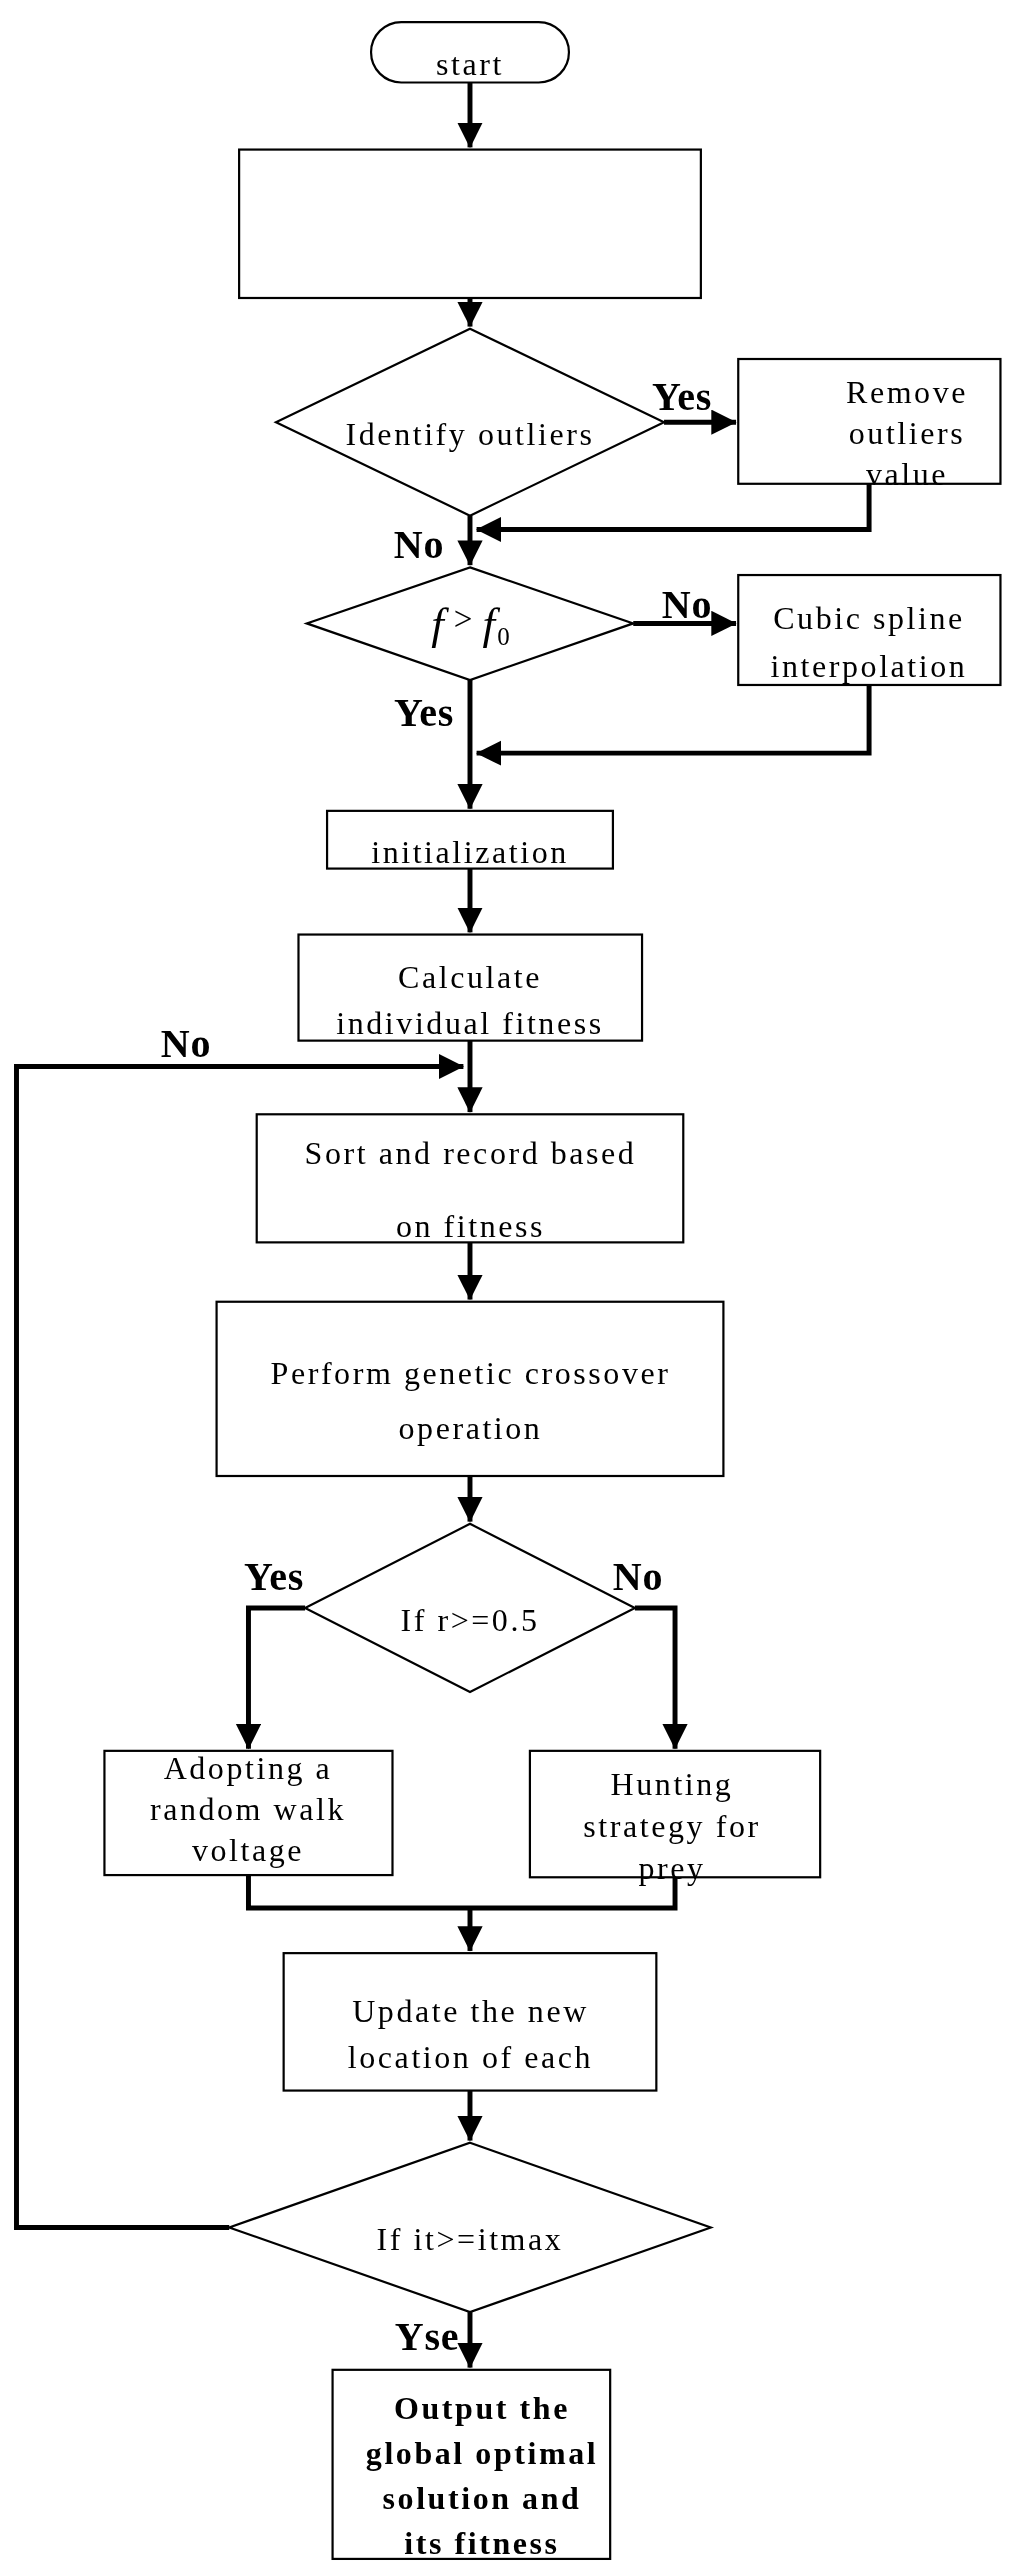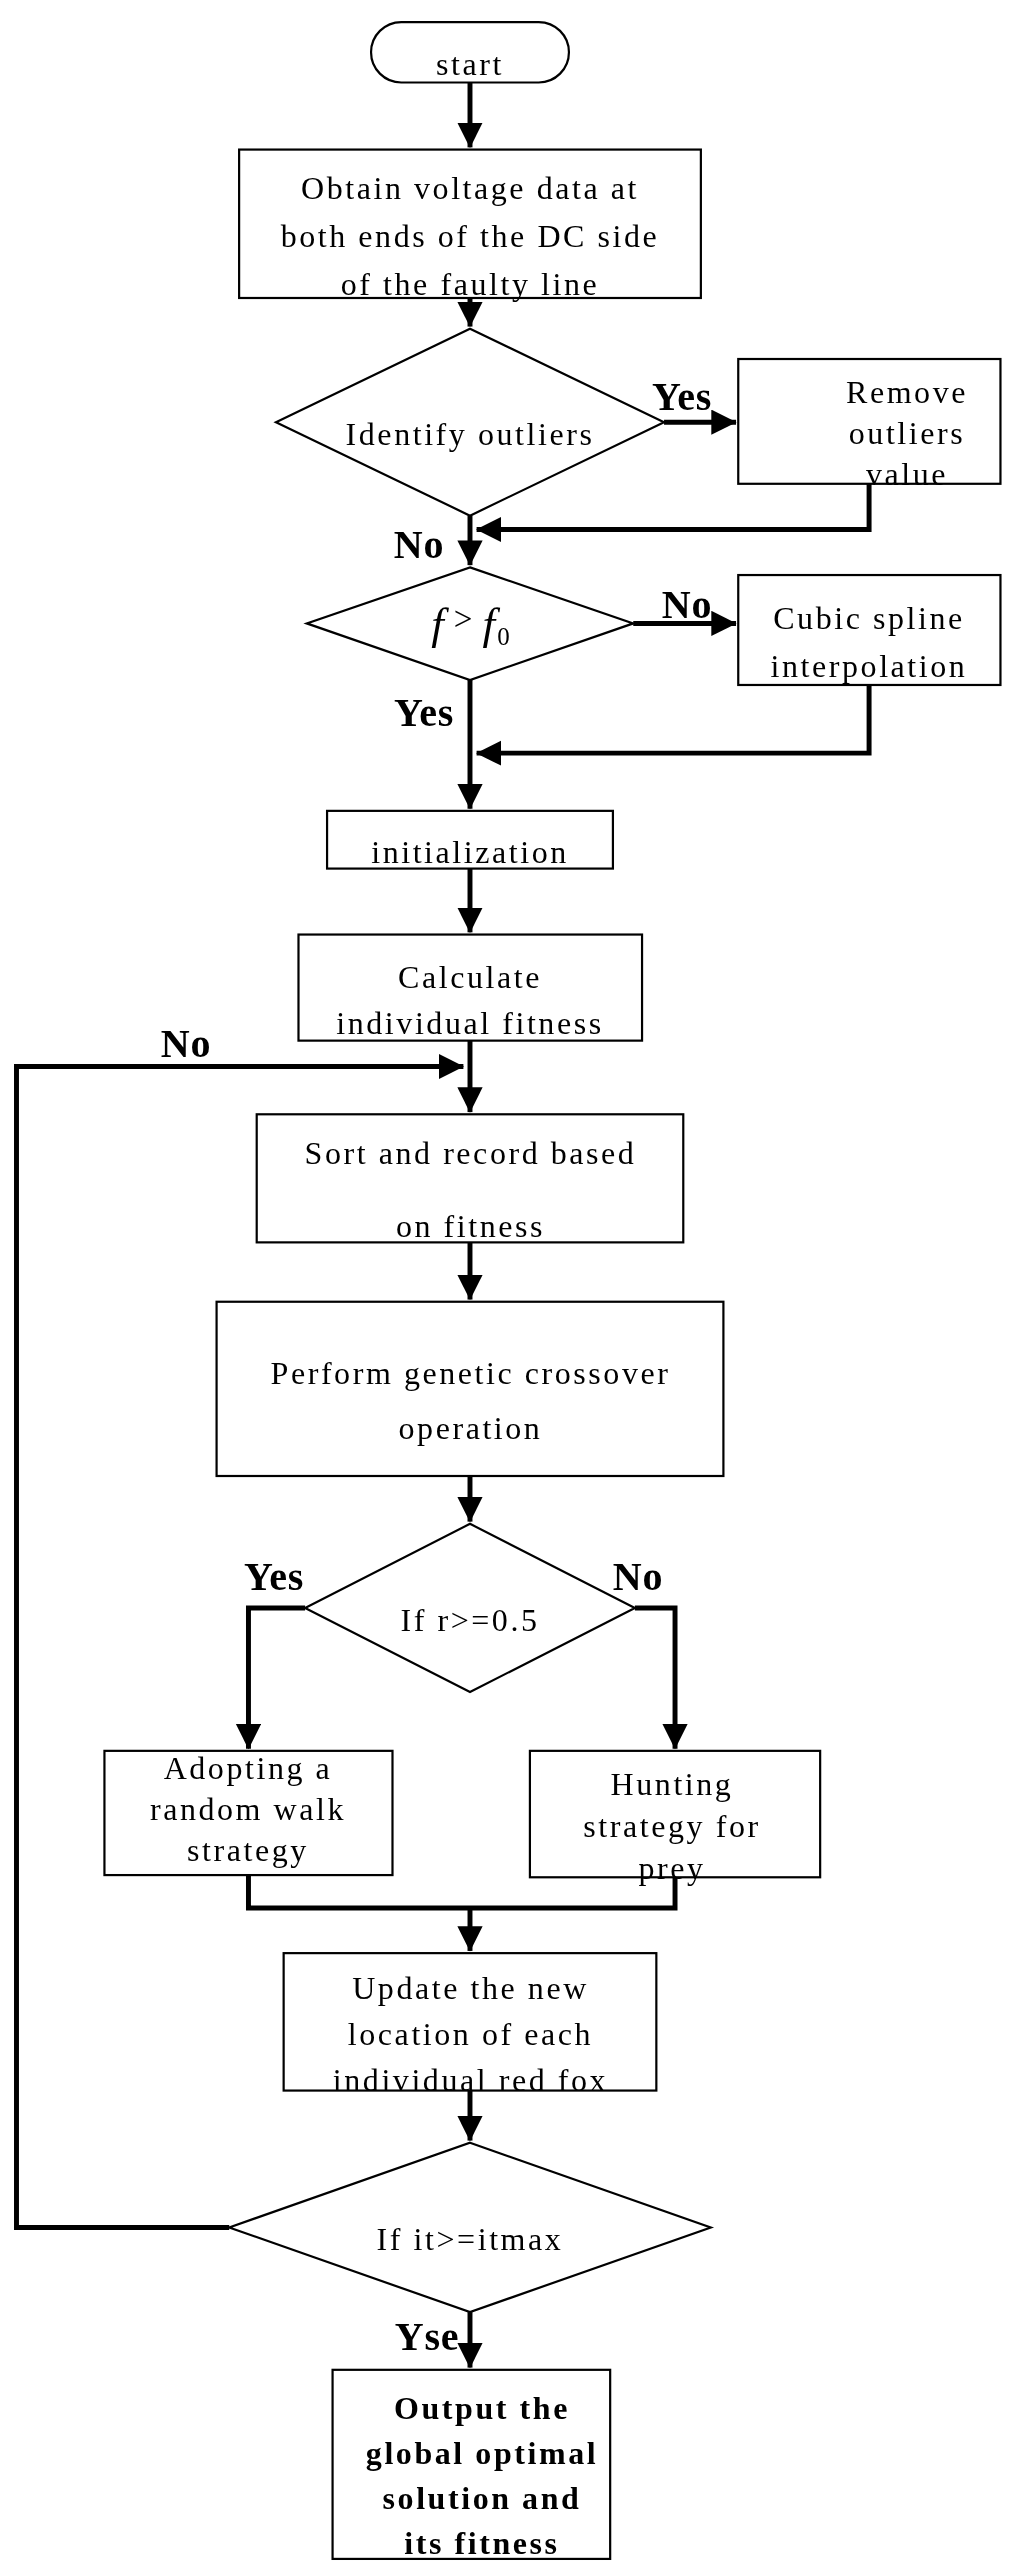--- a/index.html
+++ b/index.html
@@ -95,25 +95,20 @@
     <rect class="shape" x="964" y="3185" width="528" height="230"></rect>
     <rect class="shape" x="516" y="3553" width="678" height="250"></rect>
     <polygon class="shape" points="855,3898 1293,4052 855,4206 417,4052"></polygon>
     <rect class="shape" x="605" y="4311" width="505" height="344"></rect>
   </svg>
 
   <div class="node" style="left:371px; top:22px; width:198px; height:60px;">
     <div>start</div>
   </div>
 
-  <div class="node" style="left:239px; top:150px; width:462px; height:148px; line-height:48px;">
-    <div>Obtain voltage data at</div>
-    <div>both ends of the DC side</div>
-    <div>of the faulty line</div>
-  </div>
 
   <div class="node" style="left:276px; top:329px; width:388px; height:187px;">
     <div>Identify outliers</div>
   </div>
 
   <div class="node" style="left:738px; top:359px; width:266px; height:125px; line-height:41px;padding-left:36px;">
     <div>Remove</div>
     <div>outliers</div>
     <div>value</div>
   </div>
@@ -149,33 +144,32 @@
     <div>operation</div>
   </div>
 
   <div class="node" style="left:305px; top:1524px; width:330px; height:168px;">
     <div>If r&gt;=0.5</div>
   </div>
 
   <div class="node" style="left:104px; top:1751px; width:288px; height:92px; line-height:41px;">
     <div>Adopting a</div>
     <div>random walk</div>
-    <div>strategy</div>
+    <div>voltage</div>
   </div>
 
   <div class="node" style="left:530px; top:1751px; width:284px; height:126px; line-height:42px;">
     <div>Hunting</div>
     <div>strategy for</div>
     <div>prey</div>
   </div>
 
   <div class="node" style="left:284px; top:1953px; width:373px; height:137px; line-height:46px;">
     <div>Update the new</div>
     <div>location of each</div>
-    <div>individual red fox</div>
   </div>
 
   <div class="node" style="left:229px; top:2143px; width:482px; height:169px;">
     <div>If it&gt;=itmax</div>
   </div>
 
   <div class="node" style="left:343px; top:2370px; width:278px; height:188px; line-height:45px;font-weight:bold;">
     <div>Output the</div>
     <div>global optimal</div>
     <div>solution and</div>

